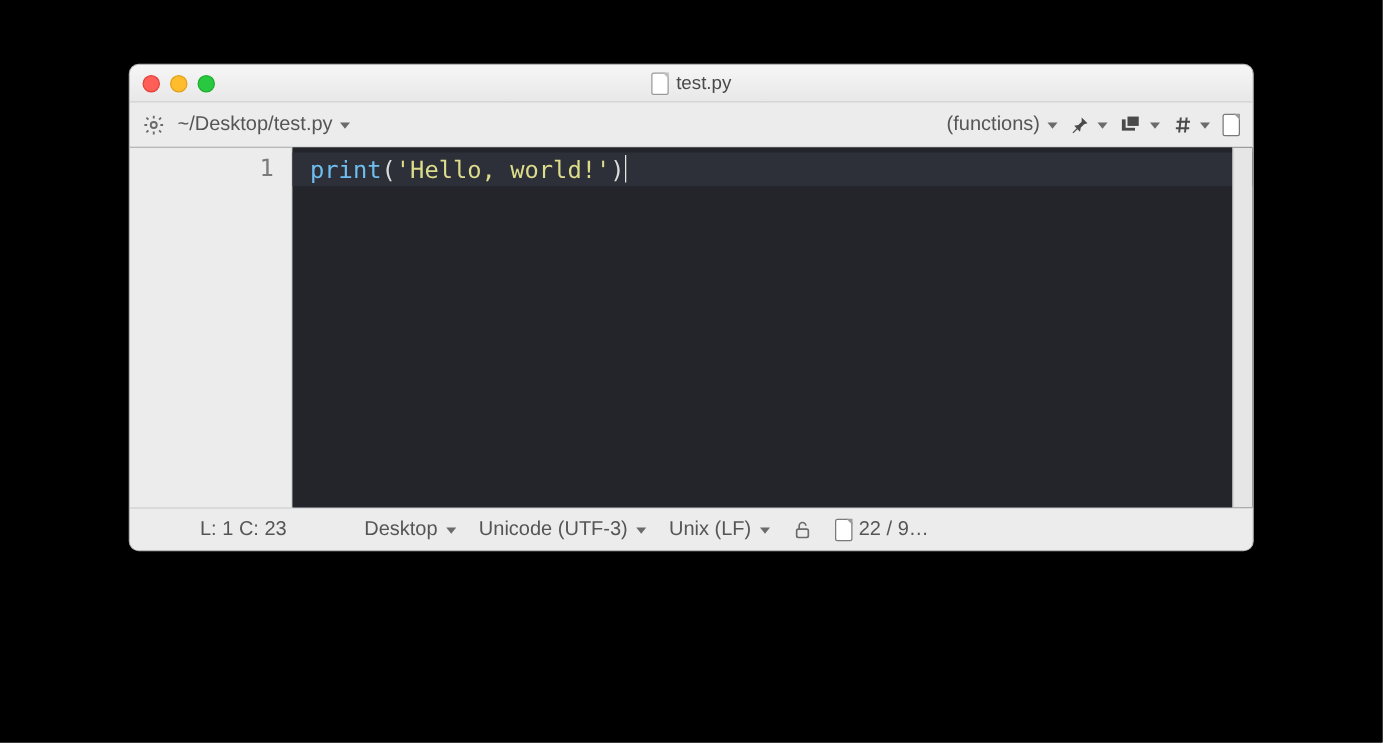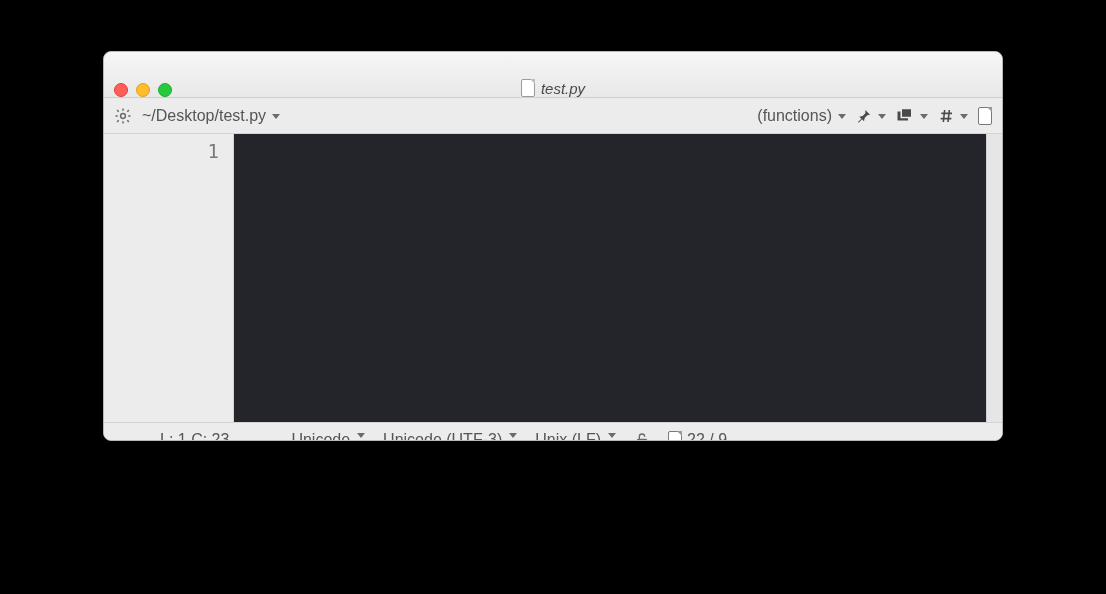--- a/index.html
+++ b/index.html
@@ -8,28 +8,27 @@
     position: absolute;
     left: 103px; top: 51px;
     width: 900px; height: 390px;
     background: #ececec;
     border-radius: 8px;
     box-shadow: 0 20px 50px rgba(0,0,0,0.6);
     overflow: hidden;
     border: 1px solid #b8b8b8;
   }
   .titlebar {
-    height: 46px;
+    height: 30px;
     background: linear-gradient(#f6f6f6, #e8e8e8);
     border-bottom: 1px solid #cfcfcf;
     display: flex;
-    align-items: flex-end;
+    align-items: center;
     padding: 0 10px;
     position: relative;
-    font-style: italic;
   }
   .traffic { display: flex; gap: 8px; }
   .tl { width: 14px; height: 14px; border-radius: 50%; }
   .tl.red    { background: #ff5f57; border: 1px solid #e24238; }
   .tl.yellow { background: #ffbd2e; border: 1px solid #e1a116; }
   .tl.green  { background: #28c940; border: 1px solid #1dad2b; }
   .title-center {
     position: absolute; left: 0; right: 0;
     display: flex; justify-content: center; align-items: center;
     gap: 6px; pointer-events: none;
@@ -108,21 +107,21 @@
   .statusbar {
     height: 34px;
     background: #ececec;
     border-top: 1px solid #d4d4d4;
     display: flex; align-items: center;
     padding: 0 12px;
     color: #555; font-size: 16px;
     gap: 18px;
   }
   .statusbar .spacer-sm { width: 26px; }
-  .status-item { display: inline-flex; gap: 5px; }
+  .status-item { display: inline-flex; align-items: center; gap: 5px; }
   .page-mini {
     width: 14px; height: 18px; border: 1px solid #7a7a7a; border-radius: 2px 4px 2px 2px;
     position: relative; background: #fff;
   }
   .page-mini .fold { position:absolute; right:-1px; top:-1px; width:0;height:0;
     border-left:5px solid transparent; border-top:5px solid #9a9a9a; }
 </style>
 </head>
 <body>
 
@@ -196,32 +195,33 @@
           <span class="fold"></span>
         </span>
     </span>
   </div>
 
   <div class="editor">
     <div class="gutter">
       <div>1</div>
     </div>
     <div class="code">
+      <div class="code-line"><span class="tok-fn">print</span><span class="tok-pn">(</span><span class="tok-str">'Hello, world!'</span><span class="tok-pn">)</span><span class="cursor"></span></div>
       <div class="code-scroll"></div>
     </div>
   </div>
 
   <div class="statusbar">
     <span class="spacer-sm"></span>
     <span class="status-item">
       <span>L: 1 C: 23</span>
     </span>
     <span class="spacer-sm"></span>
     <span class="status-item">
-      <span>Unicode</span>
+      <span>Desktop</span>
       <span class="drop-caret"></span>
     </span>
     <span class="status-item">
       <span>Unicode (UTF-3)</span>
       <span class="drop-caret"></span>
     </span>
     <span class="status-item">
       <span>Unix (LF)</span>
       <span class="drop-caret"></span>
     </span>

